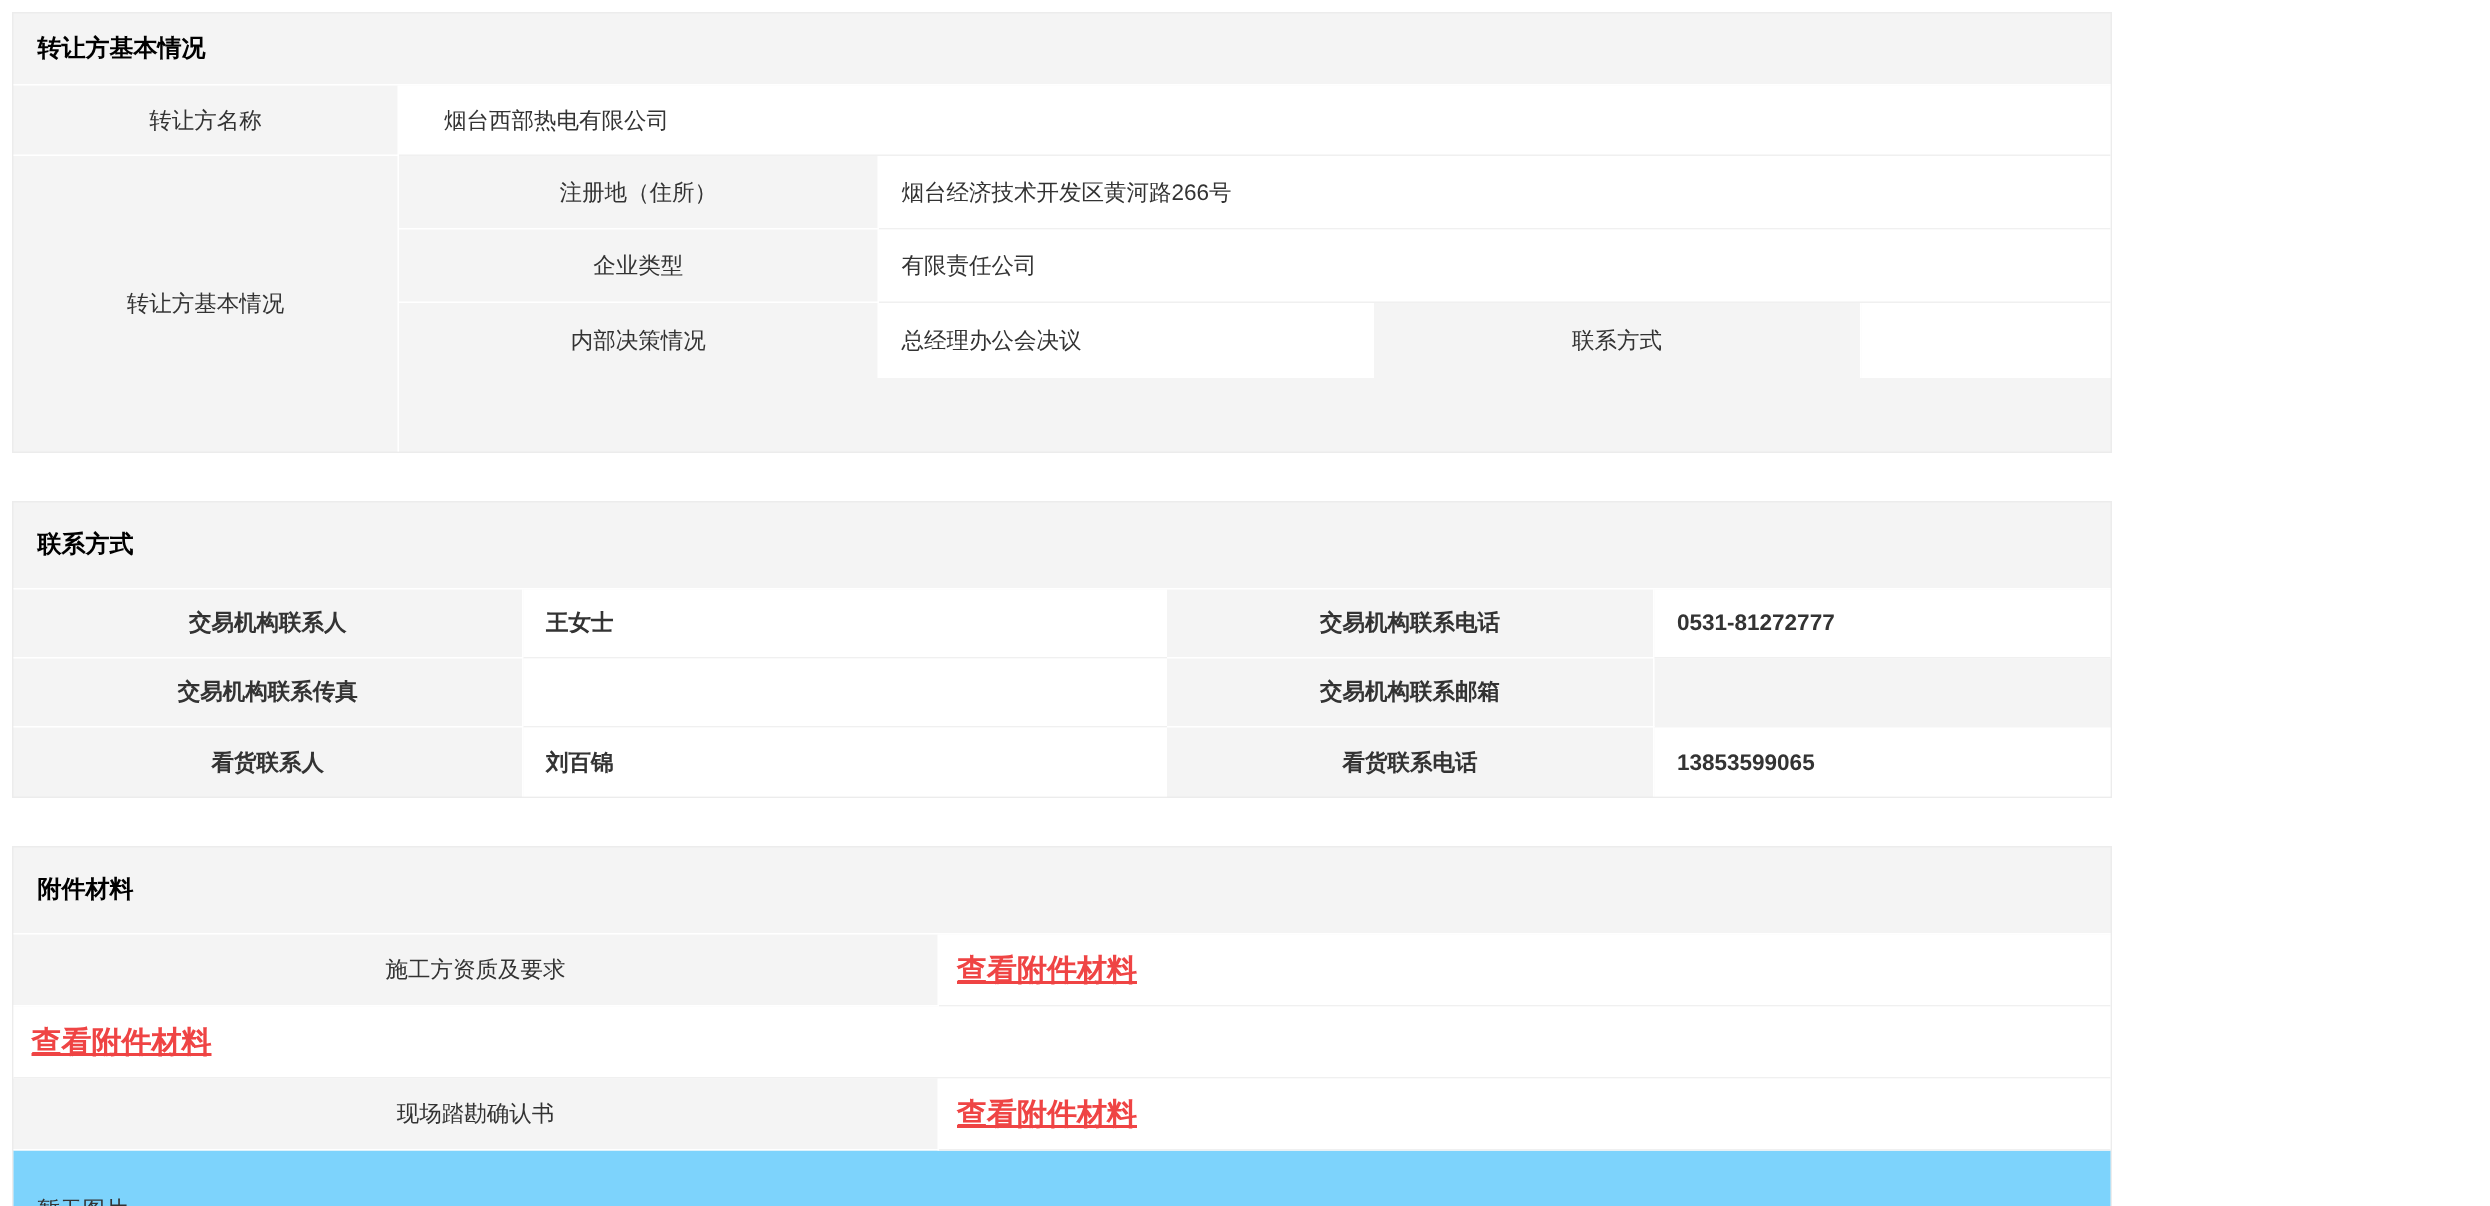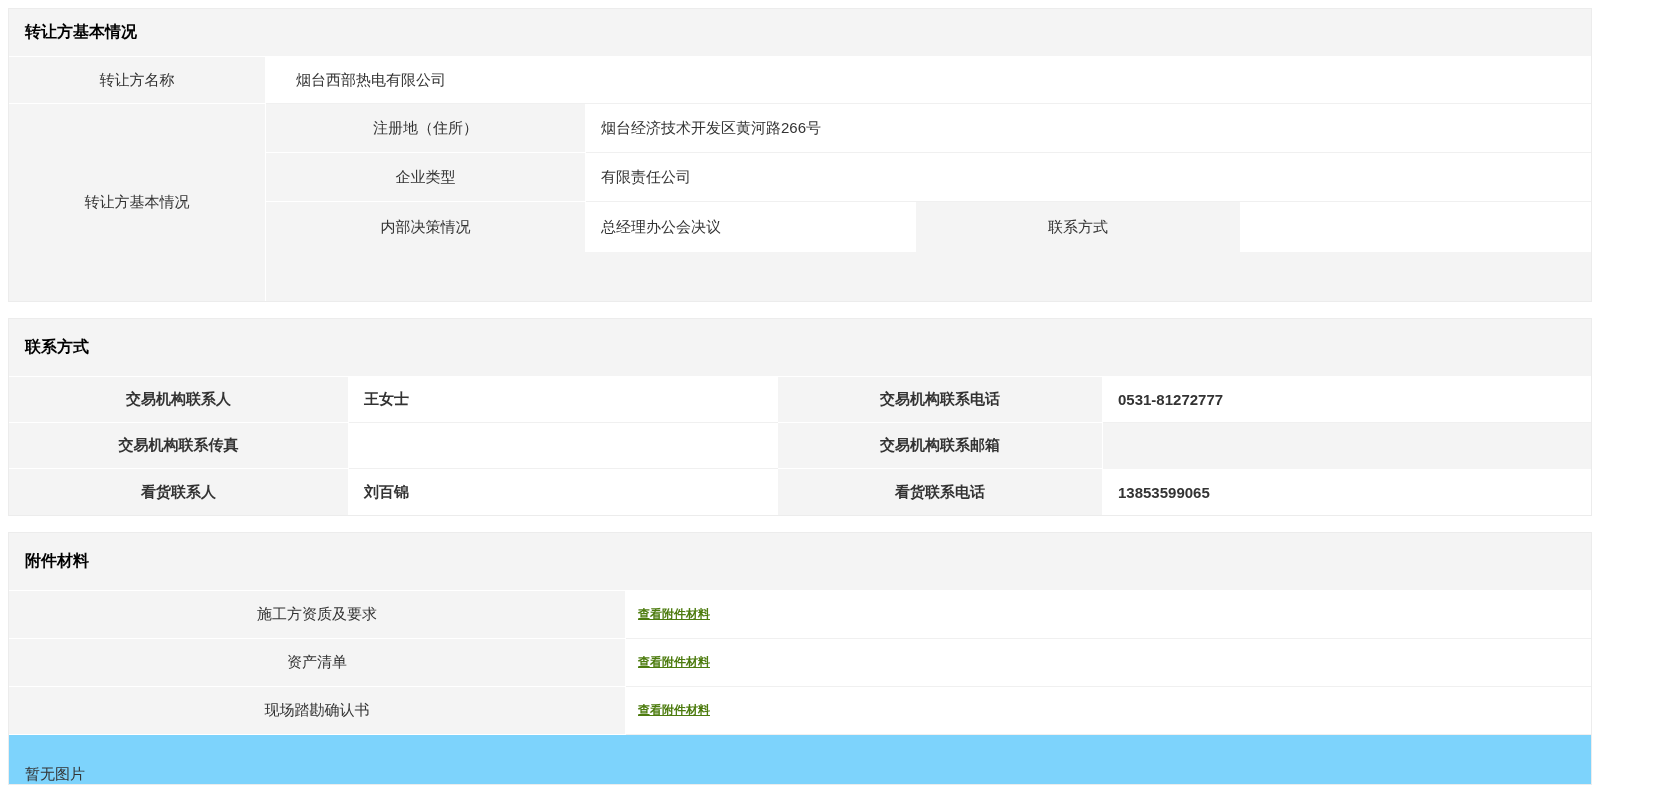--- a/index.html
+++ b/index.html
@@ -7,22 +7,22 @@
   body {
     width: 1660px; height: 804px;
     font-family: "Liberation Sans", "DejaVu Sans", sans-serif;
     font-size: 15px; color: #333333;
     padding: 8px 8px 0 8px;
     overflow: hidden;
   }
   .section {
     background: #f4f4f4;
     border: 1px solid #ececec;
-    margin-bottom: 16px;
-    width: 1584px;
+    margin-bottom: 32px;
+    width: 1400px;
   }
   .sec-title {
     display: flex; align-items: center;
     padding: 0 16px;
     font-weight: 700; font-size: 16px; color: #000000;
     border-bottom: 1px solid #ffffff;
   }
   .h48 { height: 48px; }
   .h58 { height: 58px; }
   .row { display: flex; width: 100%; }
@@ -41,23 +41,23 @@
     background: #ffffff;
     border-bottom: 1px solid #f0f0f0;
     padding: 0 15px;
     color: #333333;
     text-align: right;
   }
   .grow { flex: 1 1 auto; }
   .nb { border-bottom: none; }
   .nested { display: flex; flex-direction: column; flex: 1 1 auto; }
   .link {
-    color: #4d7c0f;
+    color: #ef4444;
     font-weight: 700;
-    font-size: 12px;
+    font-size: 20px;
     text-decoration: underline;
     cursor: pointer;
   }
   .pad28 { padding-left: 30px; }
   .norow {
     background: #7dd3fc;
     display: flex; align-items: flex-end;
     padding-left: 16px;
     height: 49px;
   }
@@ -140,21 +140,20 @@
   <div class="sec-title h58">附件材料</div>
 
   <div class="row rh48">
     <div class="cell lbl w617">施工方资质及要求</div>
     <div class="cell val grow" style="padding-left:12px;">
       <a class="link">查看附件材料</a>
     </div>
   </div>
 
   <div class="row rh48">
-    <div class="cell lbl w617">资产清单</div>
     <div class="cell val grow" style="padding-left:12px;">
       <a class="link">查看附件材料</a>
     </div>
   </div>
 
   <div class="row rh48">
     <div class="cell lbl w617">现场踏勘确认书</div>
     <div class="cell val grow" style="padding-left:12px;">
       <a class="link">查看附件材料</a>
     </div>

